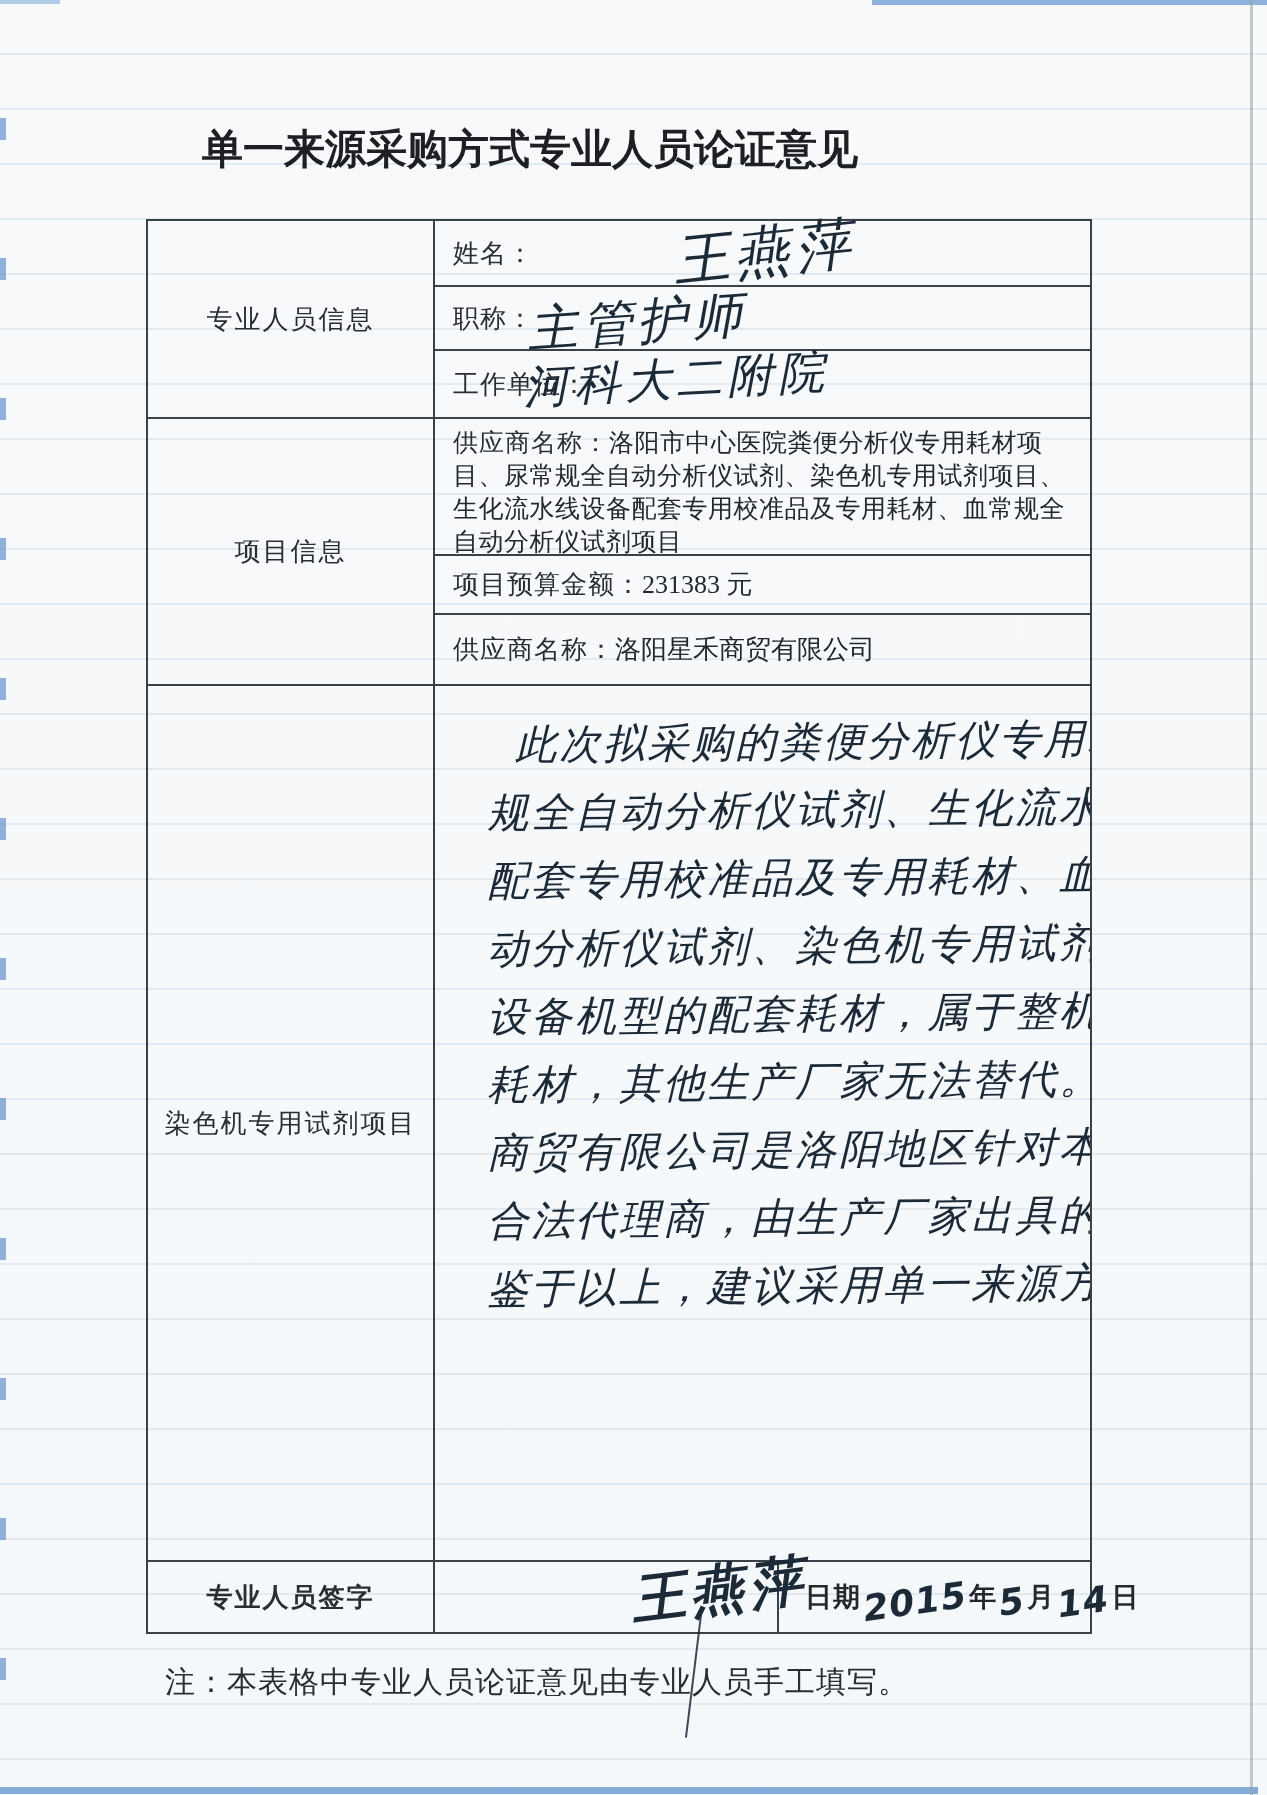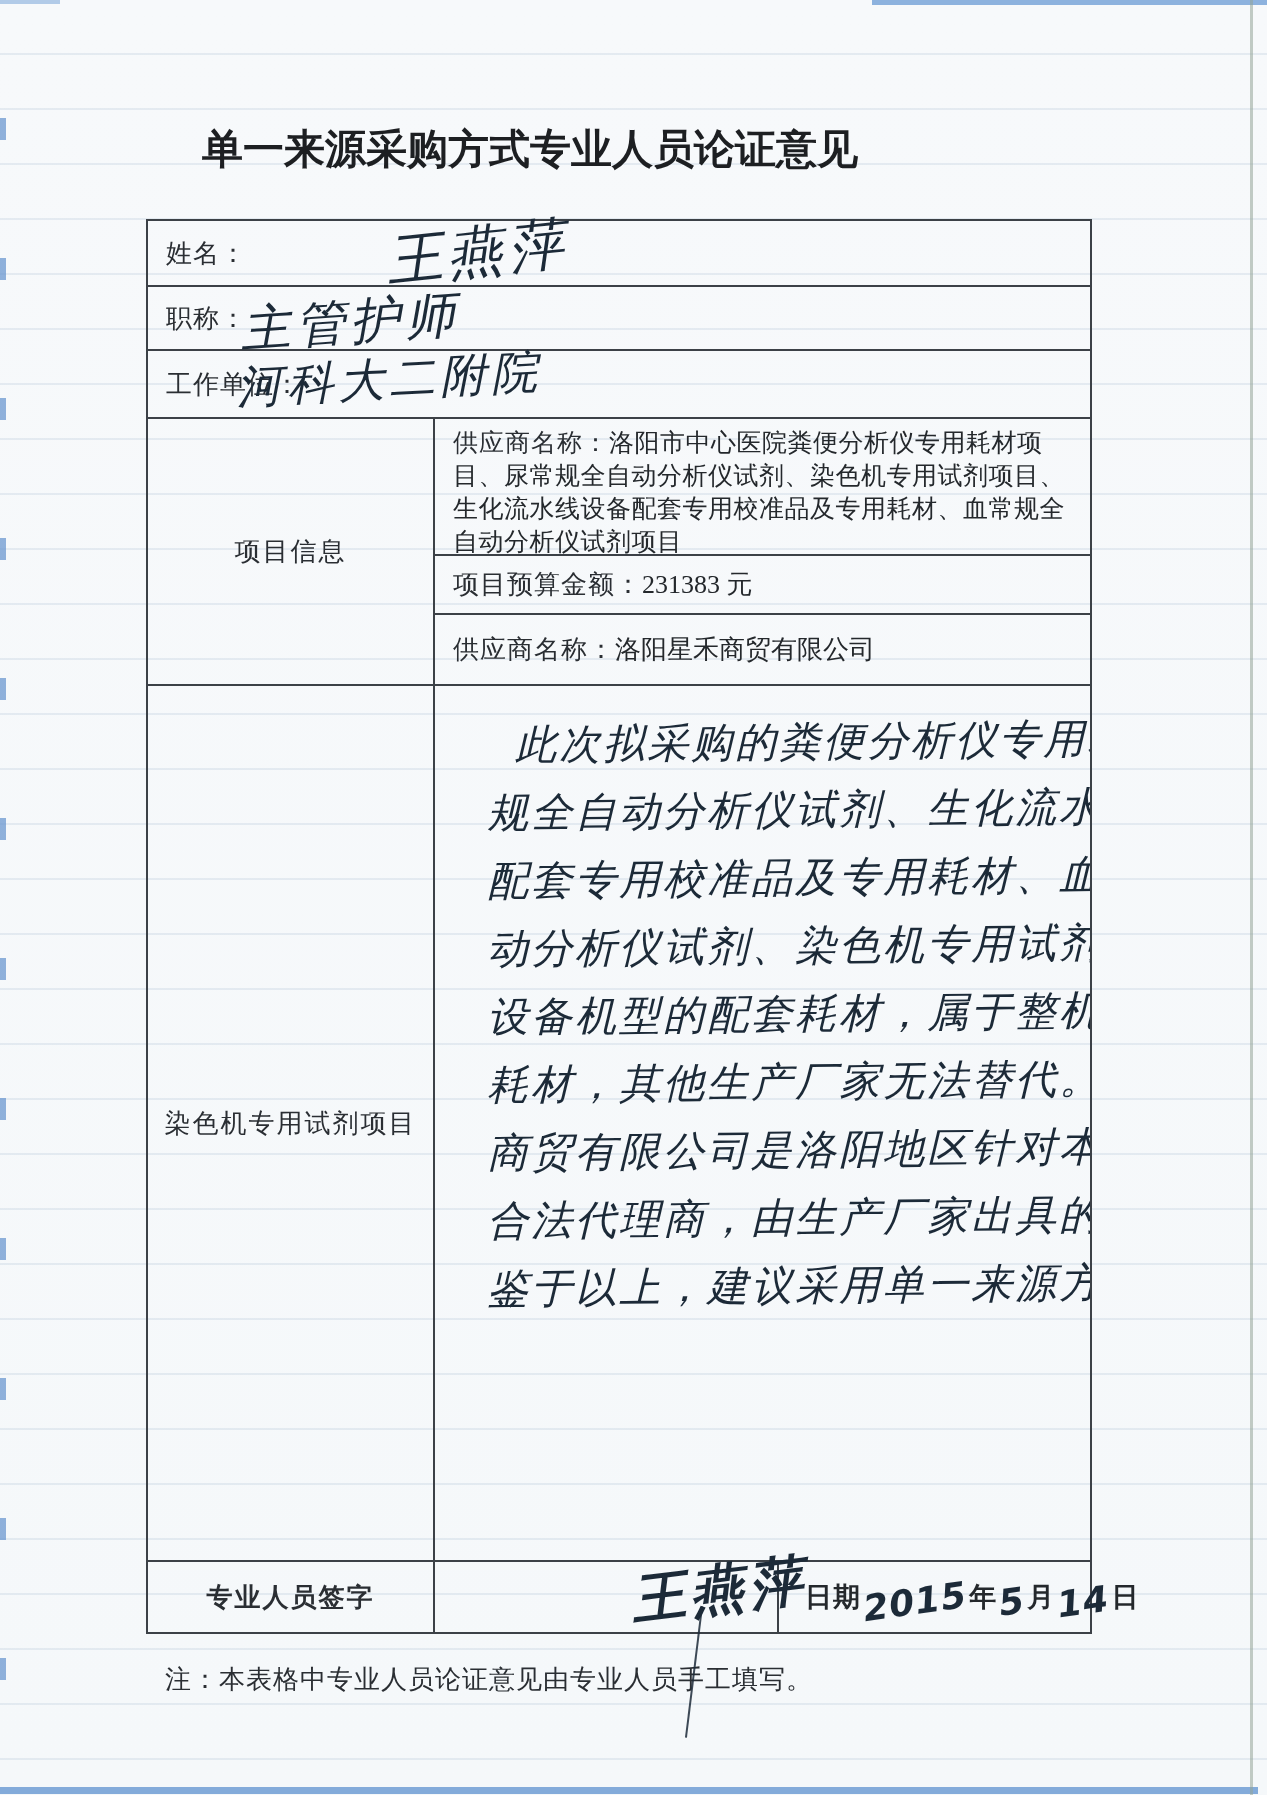--- a/index.html
+++ b/index.html
@@ -80,39 +80,40 @@
     position:absolute;left:258px;top:44px;width:2px;height:132px;
     background:#1c2a38;transform:rotate(7deg);opacity:0.85;z-index:4;
   }
   .date-cell{
     flex:1;display:flex;align-items:center;padding-left:26px;
     font-size:27px;letter-spacing:1px;white-space:nowrap;overflow:visible;
   }
   .hw-date{font-size:36px;letter-spacing:1px;display:inline-block;transform:rotate(-8deg);margin:0 2px;position:relative;top:4px;}
 
   .note-line{
-    position:absolute;left:165px;top:1662px;font-size:26px;letter-spacing:1px;color:#2a2e33;
+    position:absolute;left:165px;top:1662px;font-size:30px;letter-spacing:1px;color:#2a2e33;
   }
 </style>
 </head>
 <body>
 
 <div class="page">
 
   <div class="edge-dashes"></div>
   <div class="artifact-top"></div>
   <div class="artifact-top-left"></div>
   <div class="artifact-bottom"></div>
   <div class="artifact-right"></div>
 
   <div class="doc-title">单一来源采购方式专业人员论证意见</div>
 
   <div class="form-table">
 
     <div class="trow" style="height:196px;">
+      <div class="label-cell">专业人员信息</div>
       <div class="content-col">
         <div class="subrow" style="height:64px;">
           <span class="field-label">姓名：</span>
           <span class="hand hw-abs hw-name">王燕萍</span>
         </div>
         <div class="subrow" style="height:64px;">
           <span class="field-label">职称：</span>
           <span class="hand hw-abs hw-title">主管护师</span>
         </div>
         <div class="subrow" style="height:68px;">

